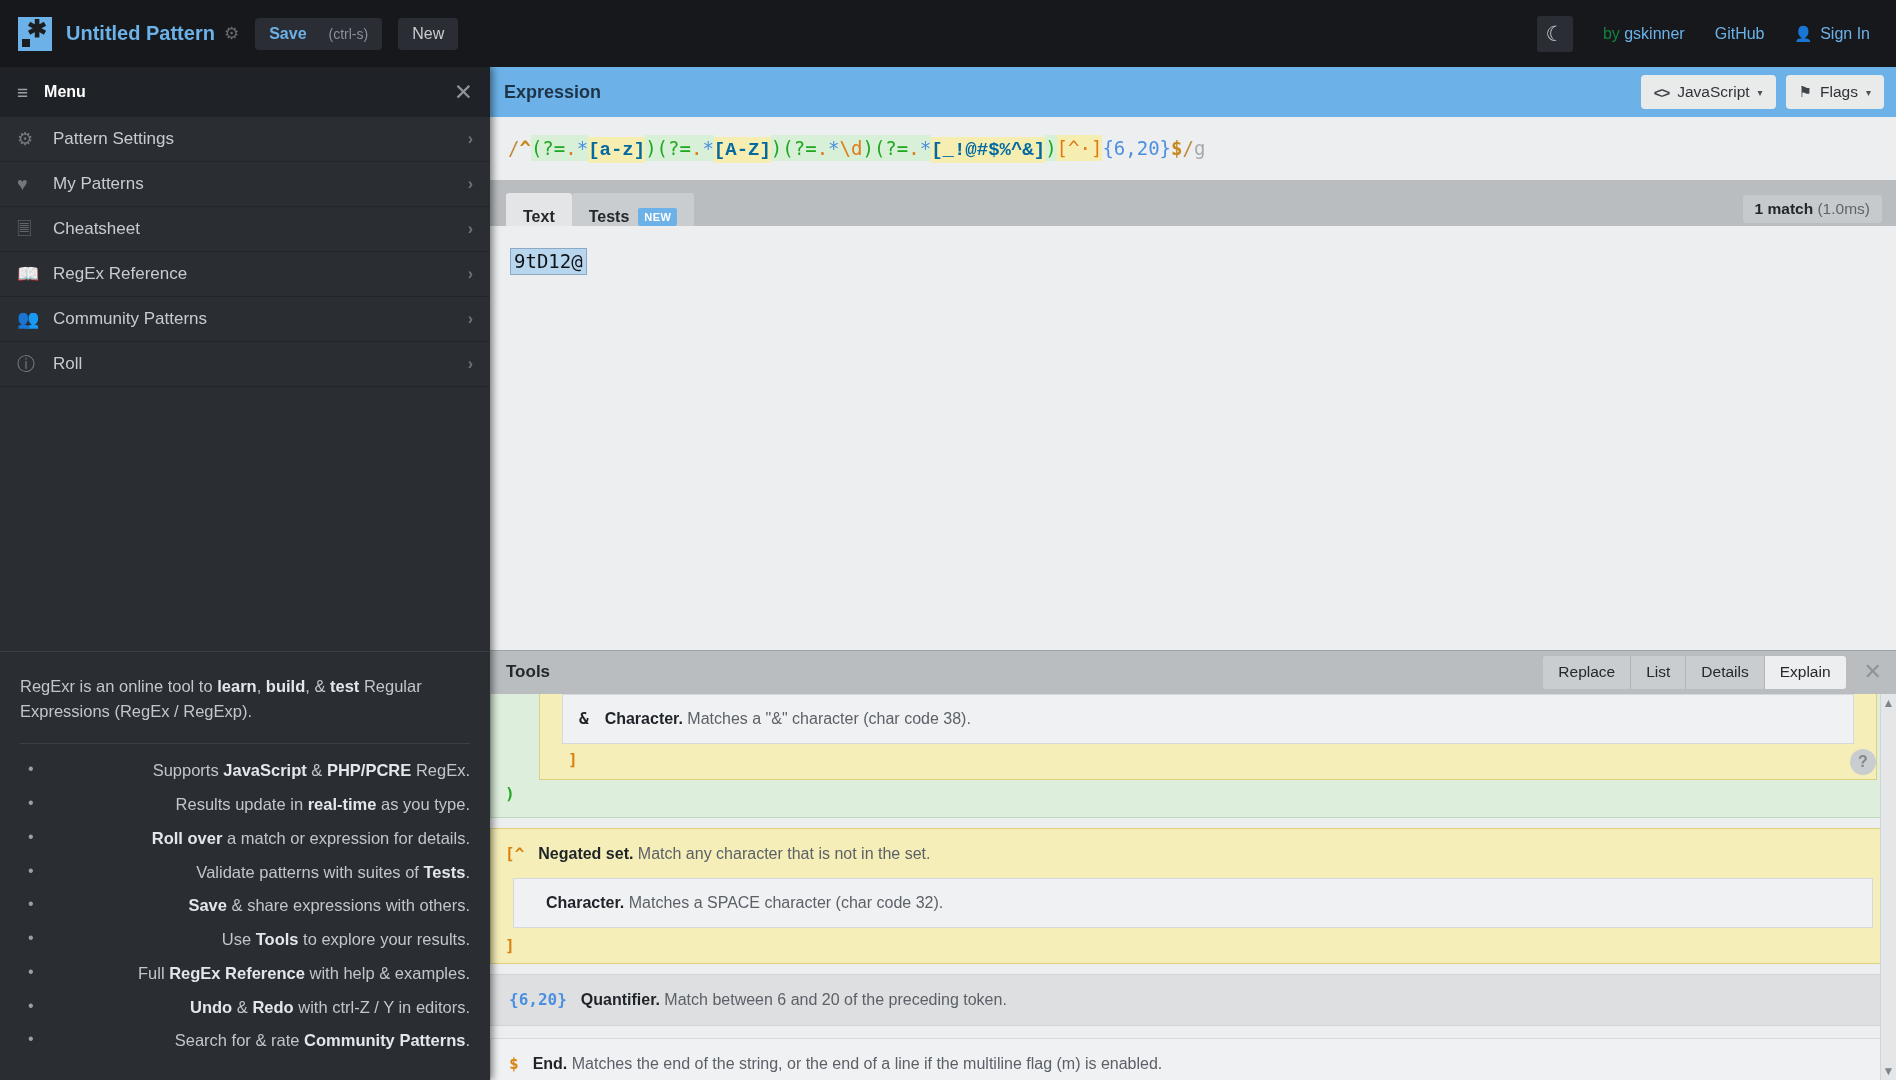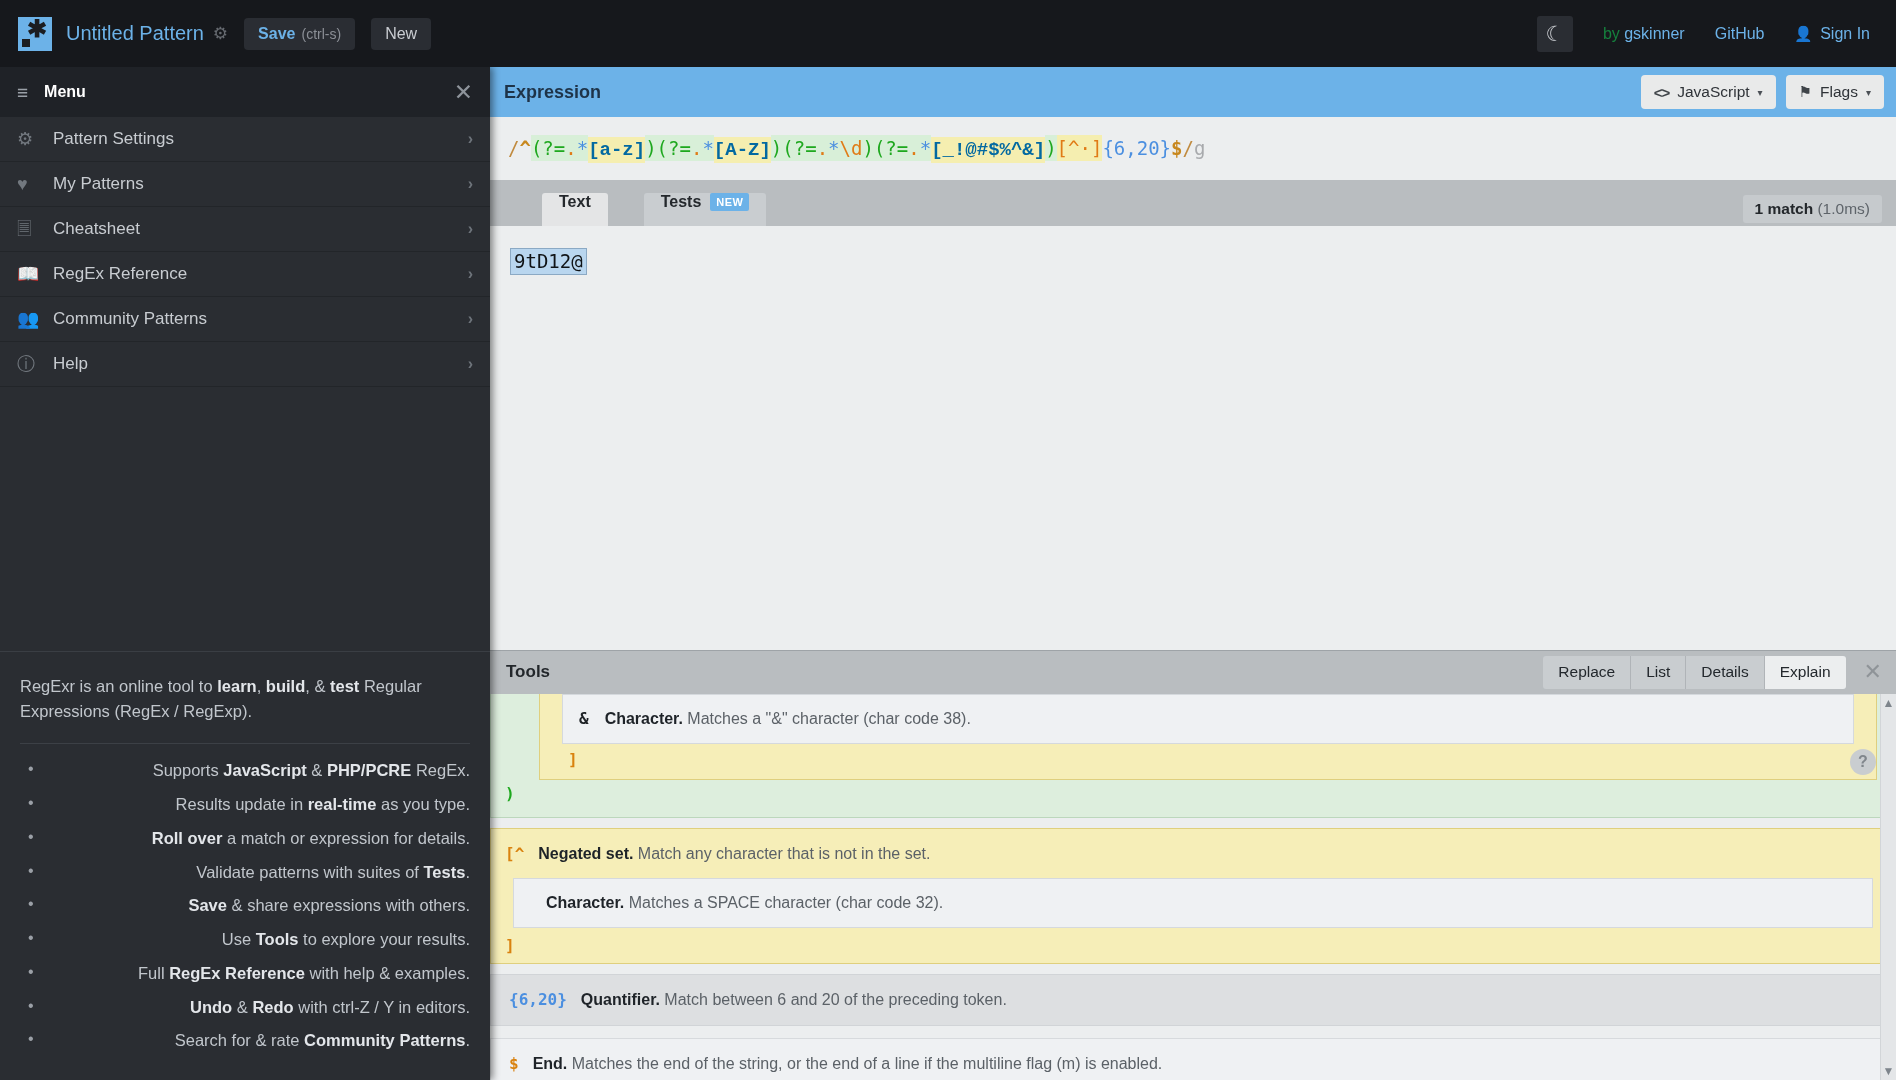--- a/index.html
+++ b/index.html
@@ -24,29 +24,29 @@
     width: 34px; height: 34px; background: #6cb2e8;
     display: flex; align-items: center; justify-content: center;
     position: relative; flex: 0 0 auto;
   }
   .logo .star {
     color: #1b1d21; font-size: 24px; line-height: 20px; font-weight: bold;
     position: absolute; left: 9px; top: 2px;
   }
   .logo .sq { position: absolute; width: 8px; height: 8px; background: #1b1d21; left: 4px; bottom: 4px; }
   .doc-title {
-    color: #6cb2e8; font-size: 20px; margin-left: 14px; white-space: nowrap;
+    color: #6cb2e8; font-size: 20px; margin-left: 14px; white-space: nowrap; font-weight: bold;
   }
   .gear-ico { margin-left: 9px; color: #666a70; font-size: 17px; line-height: 1; }
   .btn-dark {
     margin-left: 16px; background: #2a2d33; border-radius: 4px;
     height: 32px; display: flex; align-items: center; padding: 0 14px;
     color: #6cb2e8; font-size: 16px; font-weight: bold; white-space: nowrap;
   }
-  .btn-dark .sub { color: #8b8f96; font-weight: normal; font-size: 14px; margin-left: 6px; }
+  .btn-dark .sub { color: #8b8f96; font-weight: normal; font-size: 14px; margin-left: 22px; }
   .btn-new { color: #c9ccd1; font-weight: normal; }
   .spacer { flex: 1 1 auto; }
   .moon-btn {
     width: 36px; height: 36px; background: #2a2d33; border-radius: 3px;
     display: flex; align-items: center; justify-content: center;
     color: #c9ccd1; font-size: 21px; line-height: 1;
   }
   .hdr-link { color: #6cb2e8; font-size: 16px; margin-left: 30px; white-space: nowrap; }
   .hdr-link .by { color: #15803d; }
   .hdr-link.signin { display: flex; align-items: center; gap: 7px; }
@@ -122,23 +122,23 @@
   .c-dark { color: #0369a1; font-weight: bold; font-family: Liberation Mono, monospace; }
   .c-quant { color: #4b8fe0; }
   .c-flag { color: #a8aaad; }
   .c-anchor { color: #c8881e; font-weight: bold; }
 
   .tabbar {
     height: 46px; background: #b9bdc0; display: flex; align-items: flex-end;
     padding: 0 14px 0 16px; gap: 0;
   }
   .tab {
-    height: 33px; display: flex; align-items: flex-start; padding: 0 17px;
+    height: 33px; display: flex; align-items: flex-end; padding: 0 17px;
     font-size: 16px; font-weight: bold; color: #24282c;
-    border-radius: 3px 3px 0 0; background: #c9cdd0; gap: 9px; margin-left: 36px;
+    border-radius: 3px 3px 0 0; background: #c9cdd0; gap: 9px;
   }
   .tab.active { background: #e4e5e6; }
   .badge-new {
     background: #6cb2e8; color: #fff; font-size: 11px; font-weight: bold;
     padding: 3px 6px; border-radius: 2px; letter-spacing: .4px;
   }
   .match-pill {
     margin-left: auto; background: #c6cacd; border-radius: 3px;
     padding: 5px 12px; font-size: 15.5px; color: #23272b; margin-bottom: 3px;
   }
@@ -283,21 +283,21 @@
         <span class="mi-label">RegEx Reference</span>
         <span class="mi-chev">›</span>
       </div>
       <div class="menu-item">
         <span class="mi-ico">👥</span>
         <span class="mi-label">Community Patterns</span>
         <span class="mi-chev">›</span>
       </div>
       <div class="menu-item">
         <span class="mi-ico">ⓘ</span>
-        <span class="mi-label">Help</span>
+        <span class="mi-label">Roll</span>
         <span class="mi-chev">›</span>
       </div>
 
       <div class="sb-fill"></div>
 
       <div class="sb-info">
         <div id="sb-intro">RegExr is an online tool to <b>learn</b>, <b>build</b>, &amp; <b>test</b> Regular Expressions (RegEx / RegExp).</div>
         <div class="sb-rule"></div>
         <ul id="sb-bullets">
             <li>Supports <b>JavaScript</b> &amp; <b>PHP/PCRE</b> RegEx.</li>

